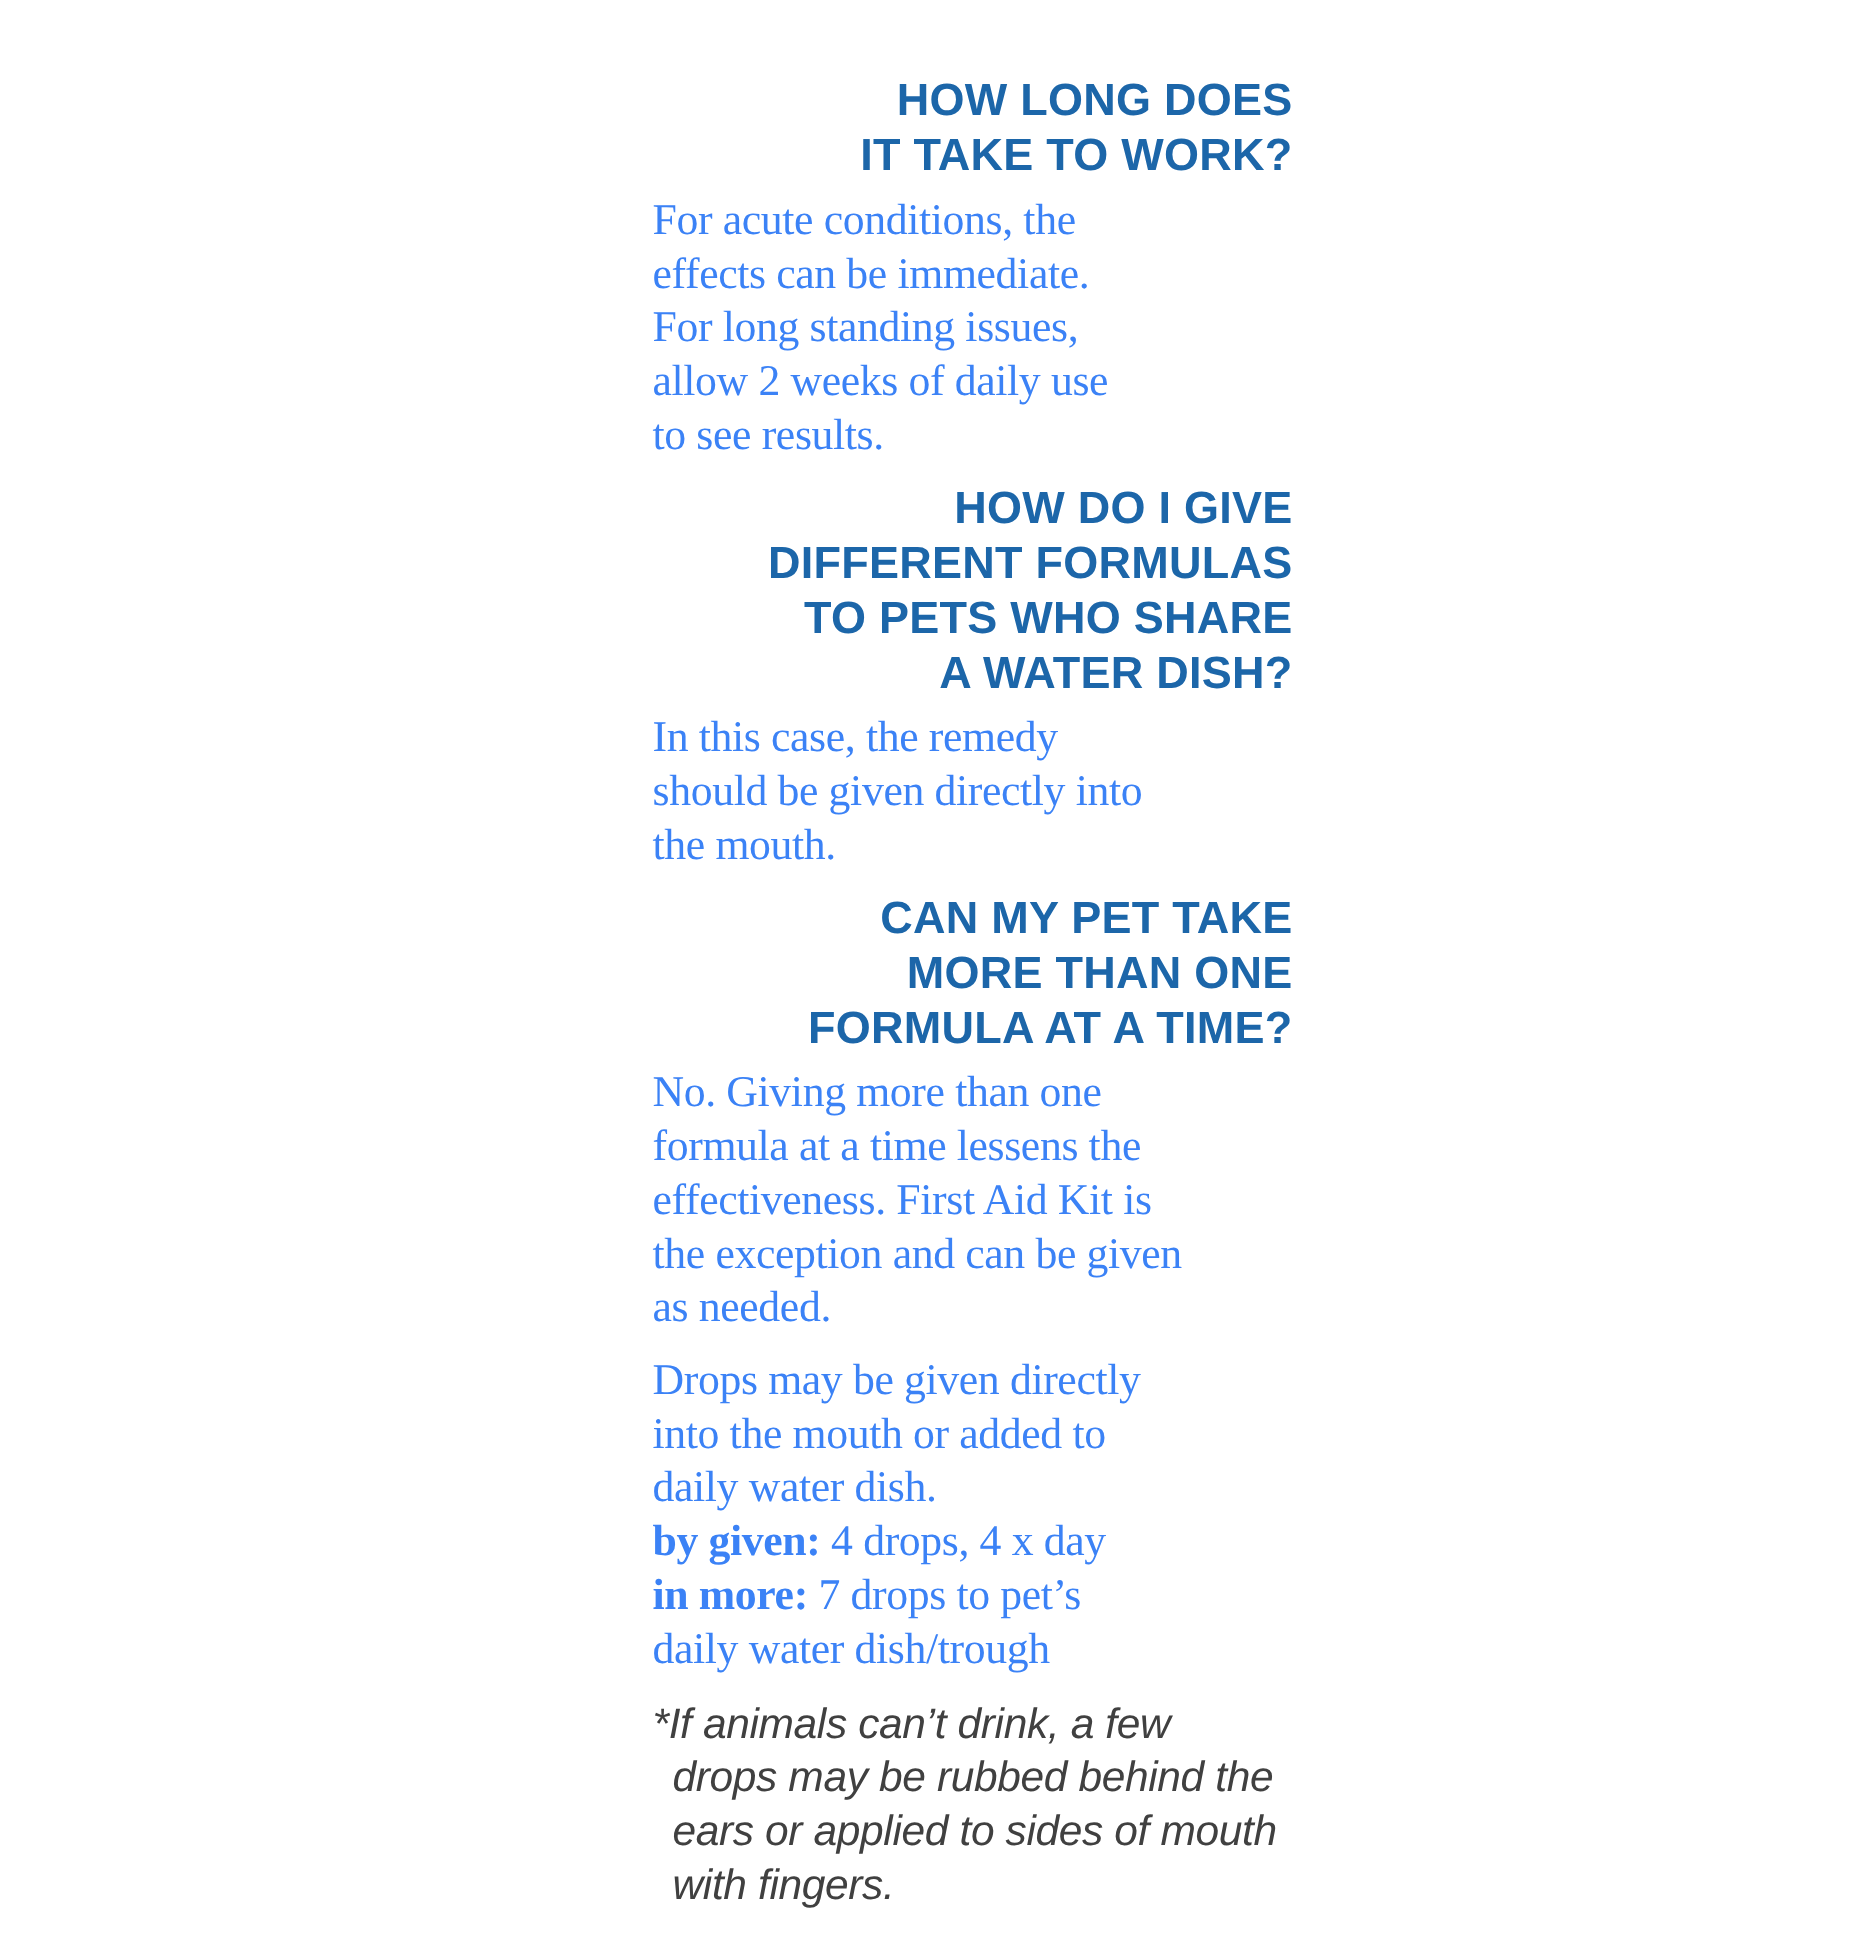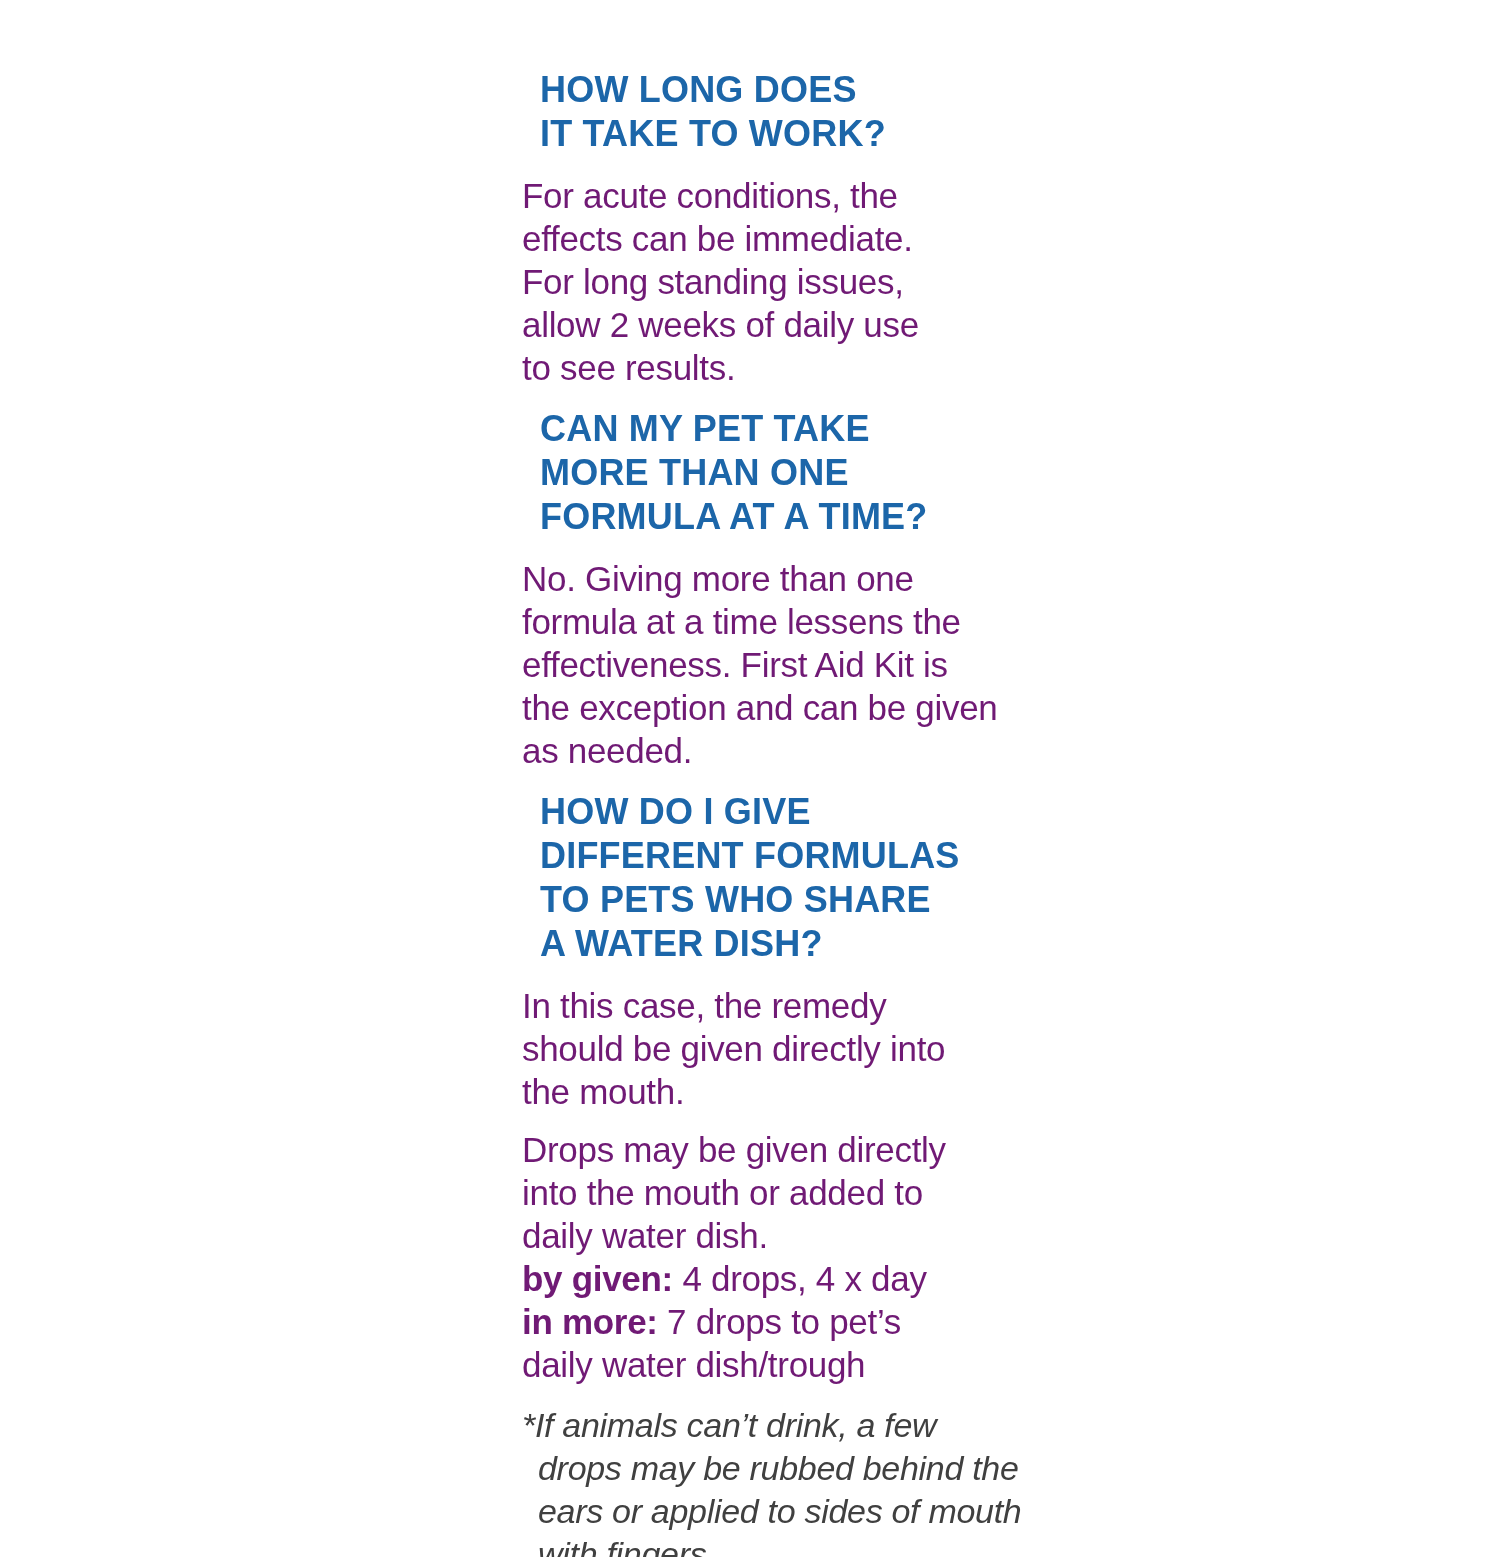--- a/index.html
+++ b/index.html
@@ -18,36 +18,38 @@
     position: absolute;
     left: 522px;
     top: 50px;
     width: 520px;
     color: #1c66a9;
   }
   .faq-section {
     margin: 0 0 15px 0;
   }
   .heading {
-    margin: 18px;
+    margin: 8px;
     font-size: 36px;
     line-height: 44px;
     font-weight: 700;
     letter-spacing: 0.2px;
     white-space: pre-line;
     color: #1c66a9;
+    text-align: right;
   }
   .body {
     margin: 0;
     font-size: 35px;
     line-height: 43px;
     font-weight: 400;
     letter-spacing: -0.3px;
     white-space: pre-line;
-    color: #701a75;
+    color: #3b82f6;
+    font-family: Liberation Serif, serif;
   }
   .bold {
     font-weight: 700;
   }
   .footnote {
     margin: 18px 0 0 0;
     font-size: 34px;
     line-height: 43px;
     font-style: italic;
     letter-spacing: -0.3px;
@@ -67,38 +69,38 @@
       <h2 class="heading">HOW LONG DOES
 IT TAKE TO WORK?</h2>
       <p class="body">For acute conditions, the
 effects can be immediate.
 For long standing issues,
 allow 2 weeks of daily use
 to see results.</p>
     </section>
 
     <section class="faq-section">
+      <h2 class="heading">HOW DO I GIVE
+DIFFERENT FORMULAS
+TO PETS WHO SHARE
+A WATER DISH?</h2>
+      <p class="body">In this case, the remedy
+should be given directly into
+the mouth.</p>
+    </section>
+
+    <section class="faq-section">
       <h2 class="heading">CAN MY PET TAKE
 MORE THAN ONE
 FORMULA AT A TIME?</h2>
       <p class="body">No. Giving more than one
 formula at a time lessens the
 effectiveness. First Aid Kit is
 the exception and can be given
 as needed.</p>
-    </section>
-
-    <section class="faq-section">
-      <h2 class="heading">HOW DO I GIVE
-DIFFERENT FORMULAS
-TO PETS WHO SHARE
-A WATER DISH?</h2>
-      <p class="body">In this case, the remedy
-should be given directly into
-the mouth.</p>
     </section>
 
     <section class="faq-section">
       <p class="body">Drops may be given directly
 into the mouth or added to
 daily water dish.</p>
       <p class="body"><span class="bold">by given:</span><span> 4 drops, 4 x day</span></p>
       <p class="body"><span class="bold">in more:</span><span> 7 drops to pet’s
 daily water dish/trough</span></p>
     </section>

